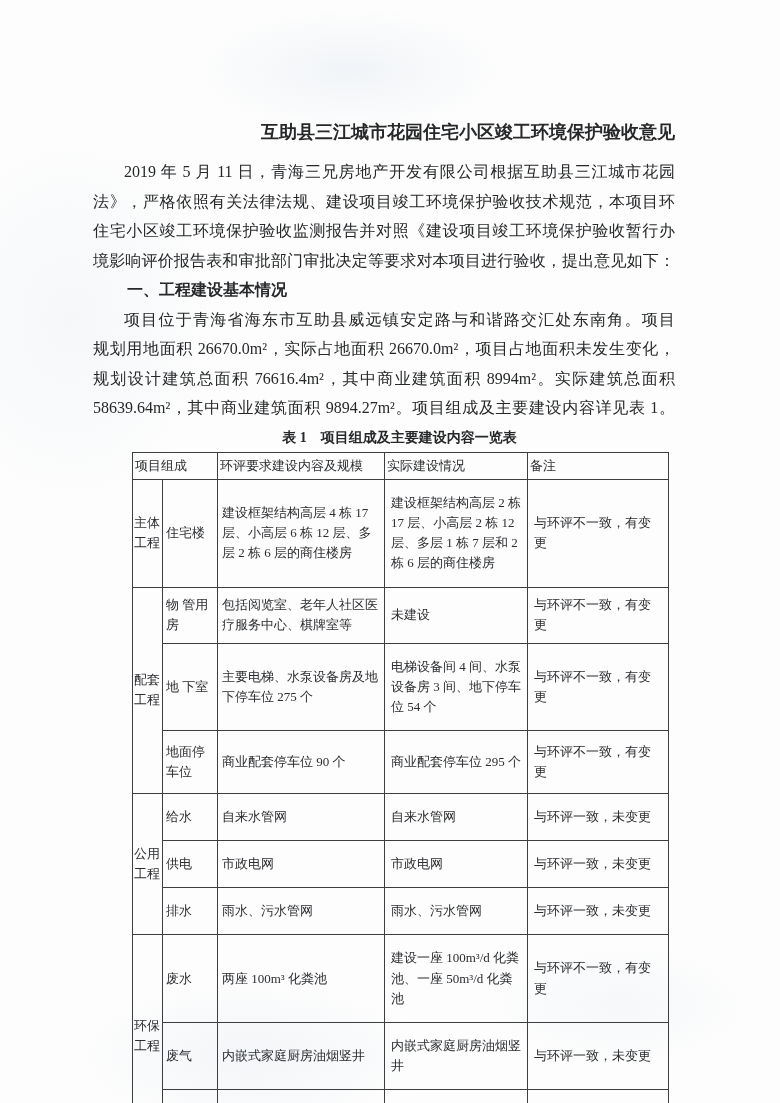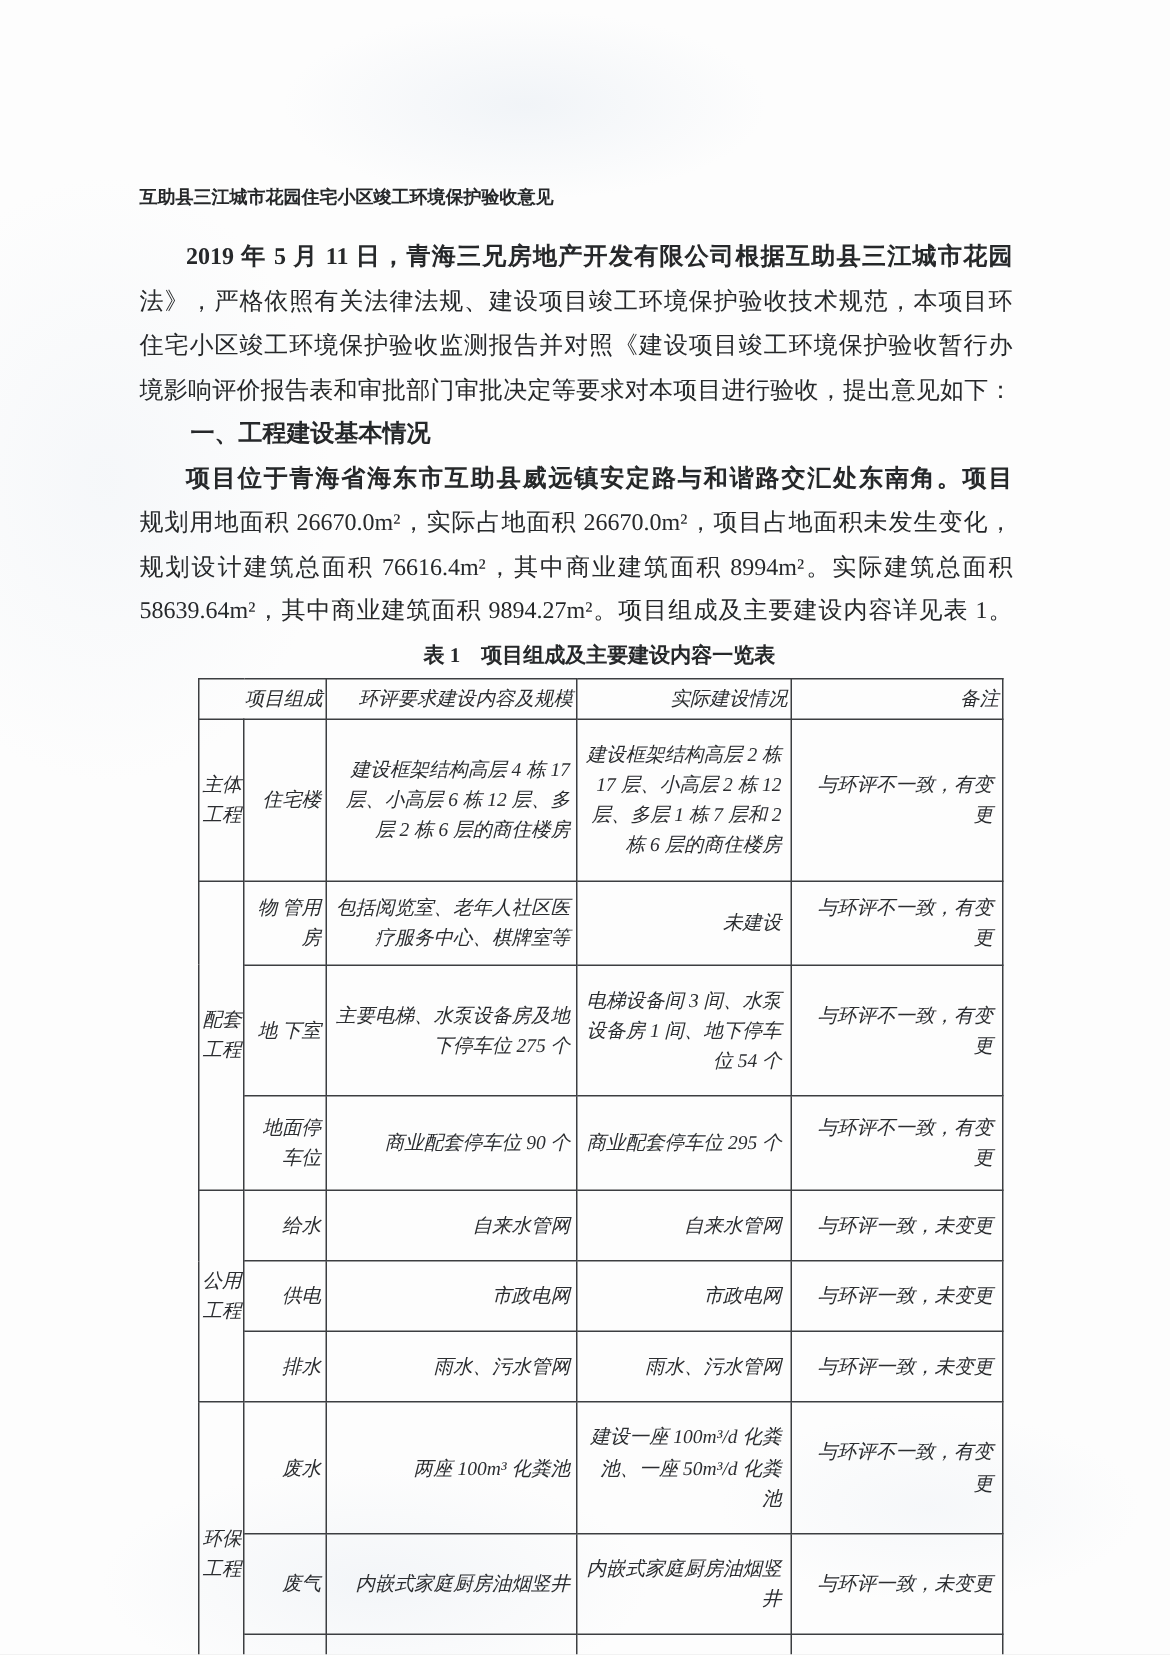--- a/index.html
+++ b/index.html
@@ -15,54 +15,53 @@
       radial-gradient(ellipse 230px 90px at 350px 70px, rgba(226,233,241,.45), transparent 70%),
       radial-gradient(ellipse 210px 280px at 70px 320px, rgba(233,238,244,.38), transparent 72%),
       radial-gradient(ellipse 260px 110px at 250px 1055px, rgba(228,234,241,.40), transparent 70%),
       radial-gradient(ellipse 200px 90px at 620px 1005px, rgba(232,237,243,.35), transparent 70%),
       #fdfdfd;
     overflow:hidden;
   }
   .doc-title{
     width:582px;margin-left:93px;
     height:27px;line-height:27px;
-    text-align:left;
-    font-size:12px;font-weight:bold;font-family:Liberation Mono, monospace;
+    text-align:right;
+    font-size:18px;font-weight:bold;
   }
   .content{width:582px;margin-left:93px;margin-top:11px;}
   .line{
     height:29.5px;line-height:29.5px;
     font-size:16px;
     text-align:justify;text-align-last:justify;
     white-space:nowrap;
   }
-  .line.indent{padding-left:31px;font-weight:bold;}
+  .line.indent{padding-left:31px;}
   .heading{
     height:29.5px;line-height:29.5px;
     font-size:16px;font-weight:bold;
     padding-left:34px;
     text-align:left;text-align-last:left;
   }
   .table-caption{
     height:29.5px;line-height:29.5px;
     margin-left:39px;width:535px;
     text-align:center;font-size:14px;font-weight:bold;
   }
   table.project-table{
     margin-left:39px;width:536px;
     border-collapse:collapse;table-layout:fixed;
     font-size:13px;color:#2b2d30;
   }
   table.project-table td,table.project-table th{
     border:1px solid #3c3e41;
-    text-align:right;vertical-align:middle;
+    text-align:left;vertical-align:middle;
     font-weight:normal;
     line-height:1.55;
     overflow:hidden;
-    font-style:italic;
   }
   tr.head-row{height:27px;}
   th.h-cell{padding:0 2px;}
   td.group-cell{padding:0 1px;}
   td.item-cell{padding:0 3px;}
   td.eia-cell{padding:1px 4px;}
   td.actual-cell{padding:13px 6px;}
   td.note-cell{padding:1px 6px;}
 </style>
 </head>
@@ -114,21 +113,21 @@
           <tr style="height: 56px;">
             <td class="group-cell" rowspan="3">配套工程</td>
             <td class="item-cell">物 管用房</td>
             <td class="eia-cell">包括阅览室、老年人社区医疗服务中心、棋牌室等</td>
             <td class="actual-cell">未建设</td>
             <td class="note-cell">与环评不一致，有变更</td>
           </tr>
           <tr style="height: 64px;">
             <td class="item-cell">地 下室</td>
             <td class="eia-cell">主要电梯、水泵设备房及地下停车位 275 个</td>
-            <td class="actual-cell">电梯设备间 3 间、水泵设备房 1 间、地下停车位 54 个</td>
+            <td class="actual-cell">电梯设备间 4 间、水泵设备房 3 间、地下停车位 54 个</td>
             <td class="note-cell">与环评不一致，有变更</td>
           </tr>
           <tr style="height: 63px;">
             <td class="item-cell">地面停车位</td>
             <td class="eia-cell">商业配套停车位 90 个</td>
             <td class="actual-cell">商业配套停车位 295 个</td>
             <td class="note-cell">与环评不一致，有变更</td>
           </tr>
           <tr style="height: 28px;">
             <td class="group-cell" rowspan="3">公用工程</td>

